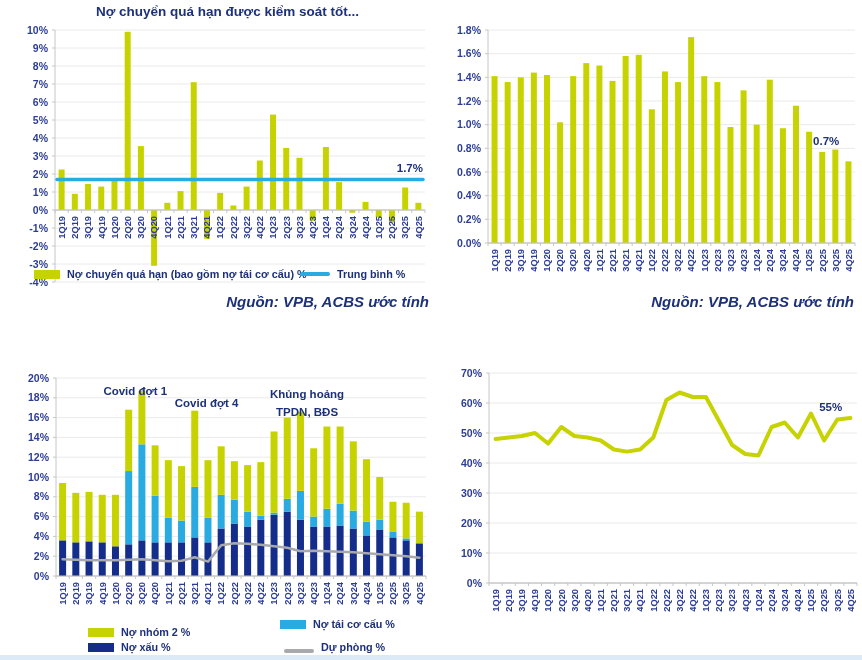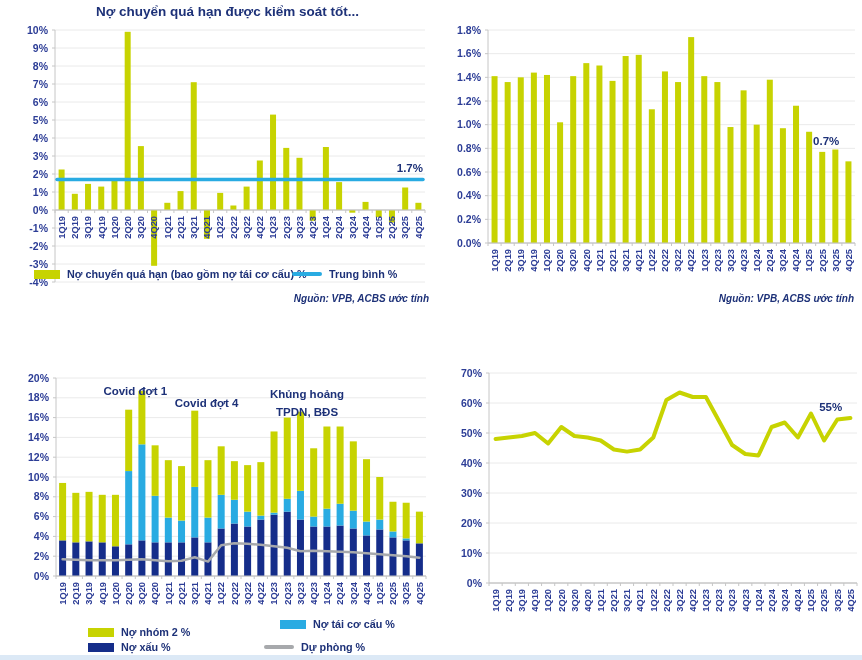--- a/index.html
+++ b/index.html
@@ -14,21 +14,21 @@
   #p3 .title{top:14px;}
   svg.plot{position:absolute;left:0;top:0;}
   .ytick{font:700 10.5px "Liberation Sans",sans-serif;fill:#2c3d96;}
   .xtick{font:700 9.3px "Liberation Sans",sans-serif;fill:#2c3d96;}
   .ann{font:700 11.5px "Liberation Sans",sans-serif;fill:#1d3178;}
   .legend-item{position:absolute;display:flex;align-items:center;white-space:nowrap;
                font-size:10.8px;font-weight:700;color:#1d3178;}
   .sw{display:inline-block;margin-right:7px;flex:none;}
   .sw.barsw{width:26px;height:9px;}
   .sw.linesw{width:30px;height:4px;border-radius:2px;}
-  .source{position:absolute;font-size:10px;font-style:italic;font-weight:700;color:#1d3178;}
+  .source{position:absolute;font-size:15px;font-style:italic;font-weight:700;color:#1d3178;}
   #p0 .source{right:2px;top:293px;} #p1 .source{right:8px;top:293px;}
   .footer-strip{position:absolute;left:0;right:0;bottom:0;height:5px;}
 </style>
 </head>
 <body>
 
 <div class="page">
 
   <section class="panel" id="p0">
     <h3 class="title">Nợ chuyển quá hạn được kiểm soát tốt...</h3>
@@ -165,21 +165,21 @@
         <text x="368.8357142857143" y="216" text-anchor="end" class="xtick" transform="rotate(-90 368.8357142857143 216)">4Q24</text>
         <text x="382.05" y="216" text-anchor="end" class="xtick" transform="rotate(-90 382.05 216)">1Q25</text>
         <text x="395.26428571428573" y="216" text-anchor="end" class="xtick" transform="rotate(-90 395.26428571428573 216)">2Q25</text>
         <text x="408.4785714285714" y="216" text-anchor="end" class="xtick" transform="rotate(-90 408.4785714285714 216)">3Q25</text>
         <text x="421.6928571428571" y="216" text-anchor="end" class="xtick" transform="rotate(-90 421.6928571428571 216)">4Q25</text>
       </svg>
     <div class="legend-item" style="left:34px;top:268px;">
       <span class="sw barsw" style="background: rgb(199, 211, 1);"></span>
       <span>Nợ chuyển quá hạn (bao gồm nợ tái cơ cấu) %</span>
     </div>
-    <div class="legend-item" style="left:292px;top:268px;text-align:center;">
+    <div class="legend-item" style="left:300px;top:268px;text-align:center;">
       <span class="sw linesw" style="background: rgb(41, 171, 226);"></span>
       <span>Trung bình %</span>
     </div>
     <div class="source">Nguồn: VPB, ACBS ước tính</div>
   </section>
 
   <section class="panel" id="p1">
     <svg class="plot" width="431" height="330">
         <line x1="57" y1="243" x2="424" y2="243" stroke="#c6c6c6" stroke-width="1"></line>
         <line x1="54" y1="243" x2="57" y2="243" stroke="#c6c6c6"></line>
@@ -486,21 +486,21 @@
       <span>Nợ nhóm 2 %</span>
     </div>
     <div class="legend-item" style="left:280px;top:288px;">
       <span class="sw barsw" style="background: rgb(41, 171, 226);"></span>
       <span>Nợ tái cơ cấu %</span>
     </div>
     <div class="legend-item" style="left:88px;top:311px;">
       <span class="sw barsw" style="background: rgb(21, 45, 138);"></span>
       <span>Nợ xấu %</span>
     </div>
-    <div class="legend-item" style="left:264px;top:311px;">
+    <div class="legend-item" style="left:284px;top:311px;align-items:flex-end;">
       <span class="sw linesw" style="background: rgb(167, 169, 172);"></span>
       <span>Dự phòng %</span>
     </div>
   </section>
 
   <section class="panel" id="p3">
     <svg class="plot" width="431" height="330">
         <line x1="58" y1="253" x2="426" y2="253" stroke="#c6c6c6" stroke-width="1"></line>
         <line x1="55" y1="253" x2="58" y2="253" stroke="#c6c6c6"></line>
         <text x="51" y="256.5" text-anchor="end" class="ytick">0%</text>

